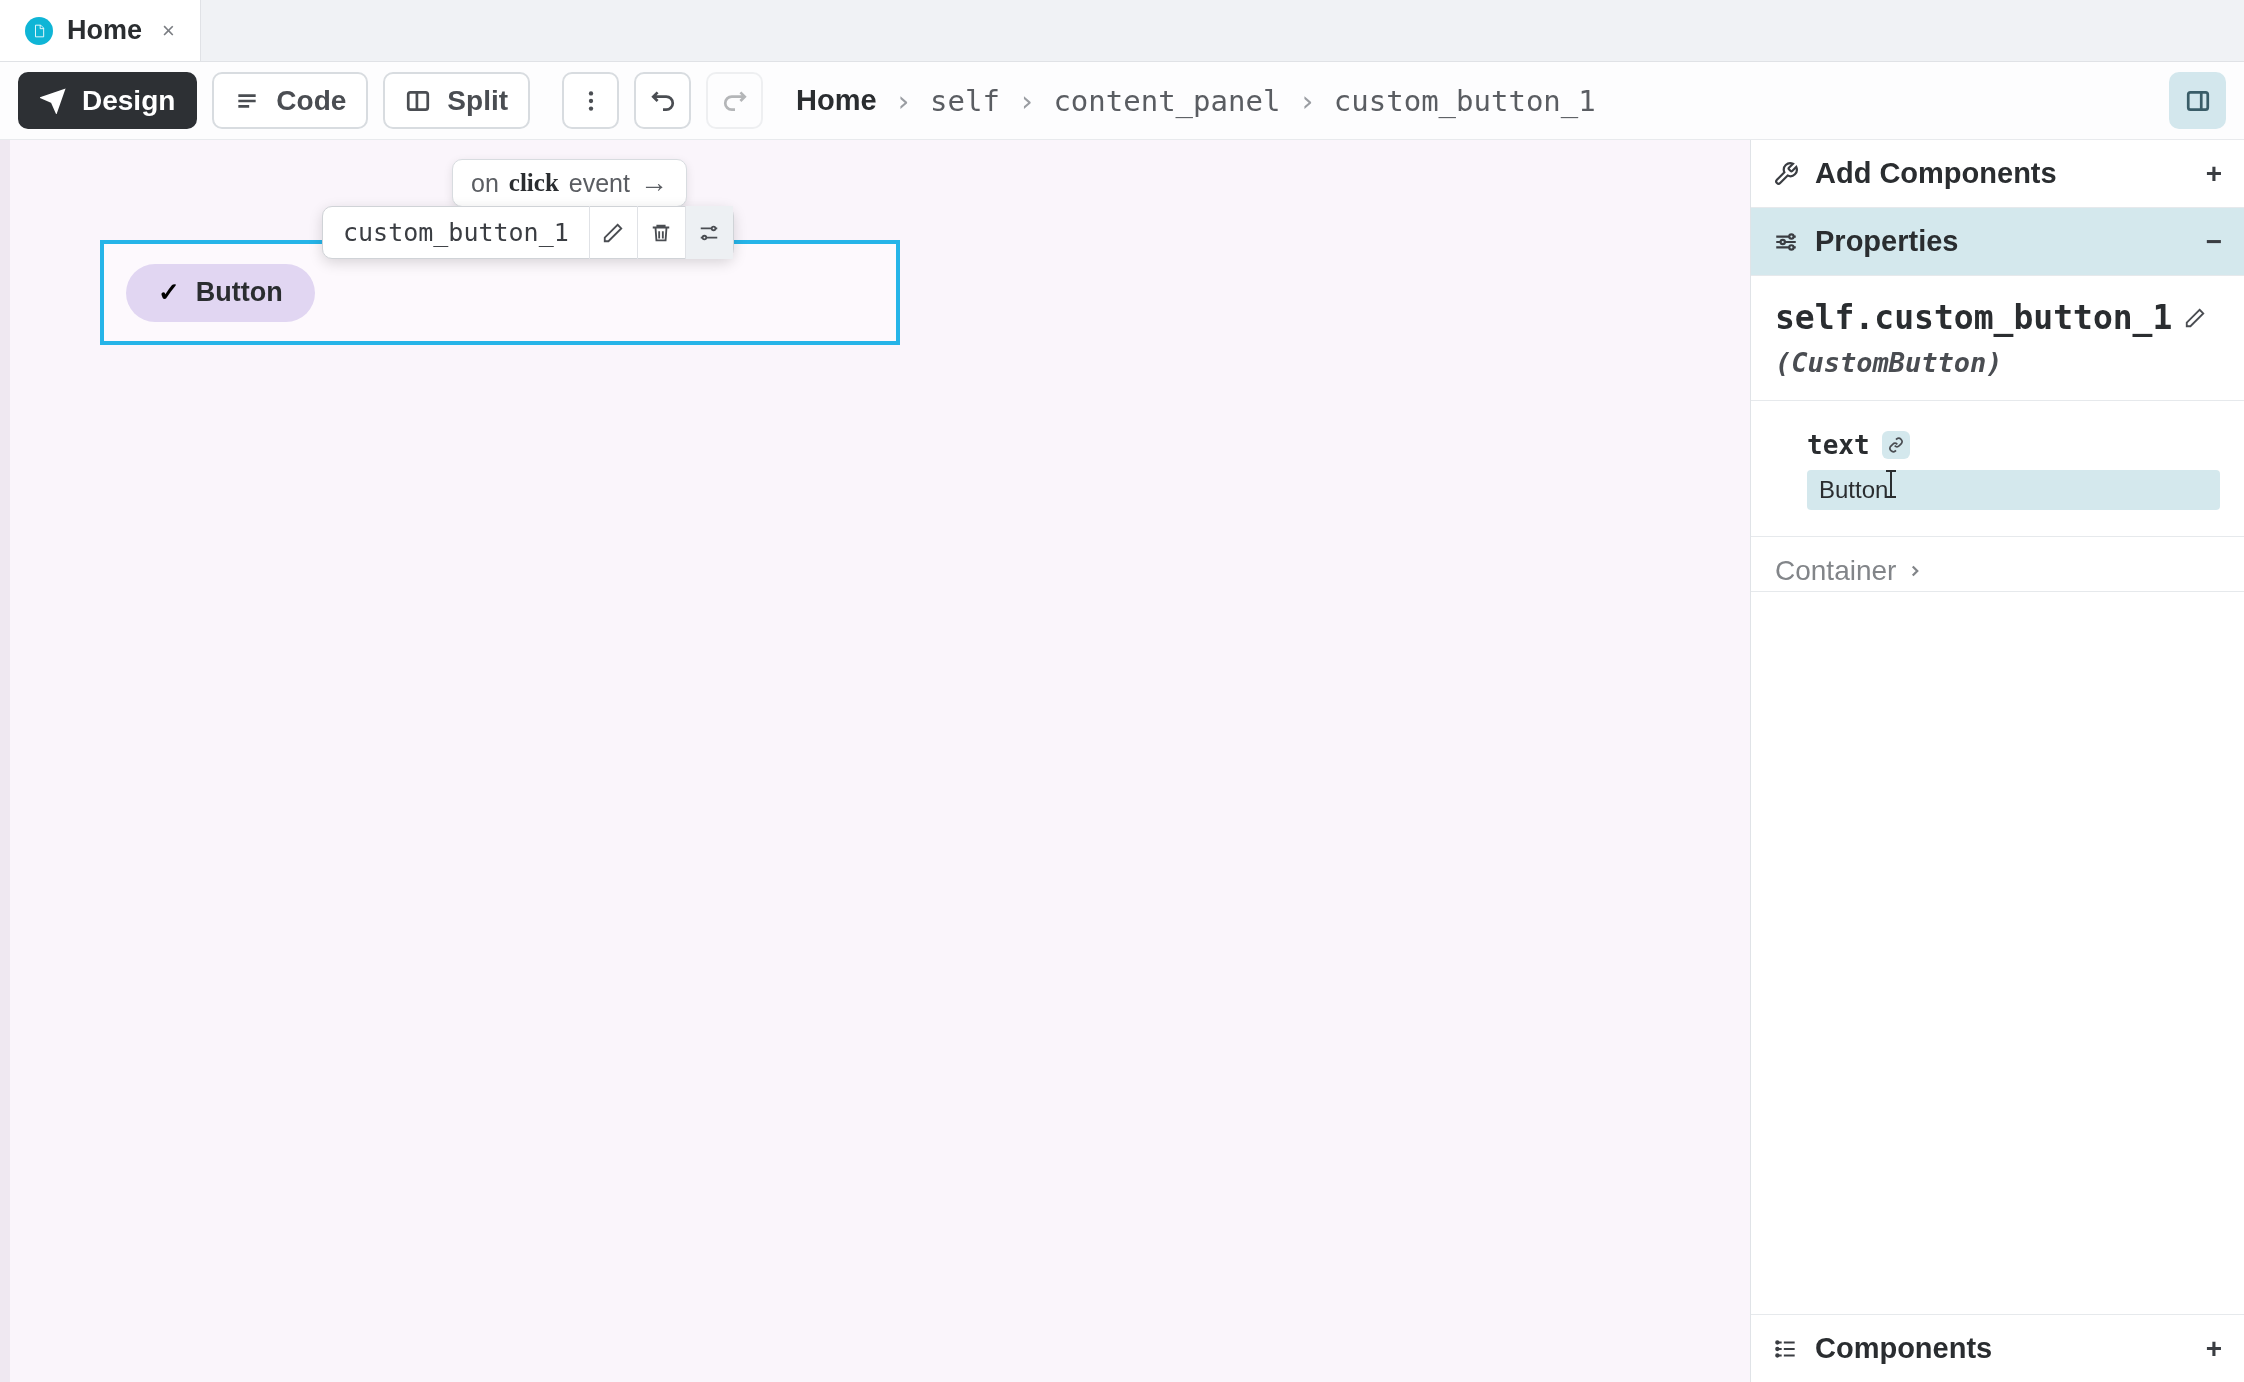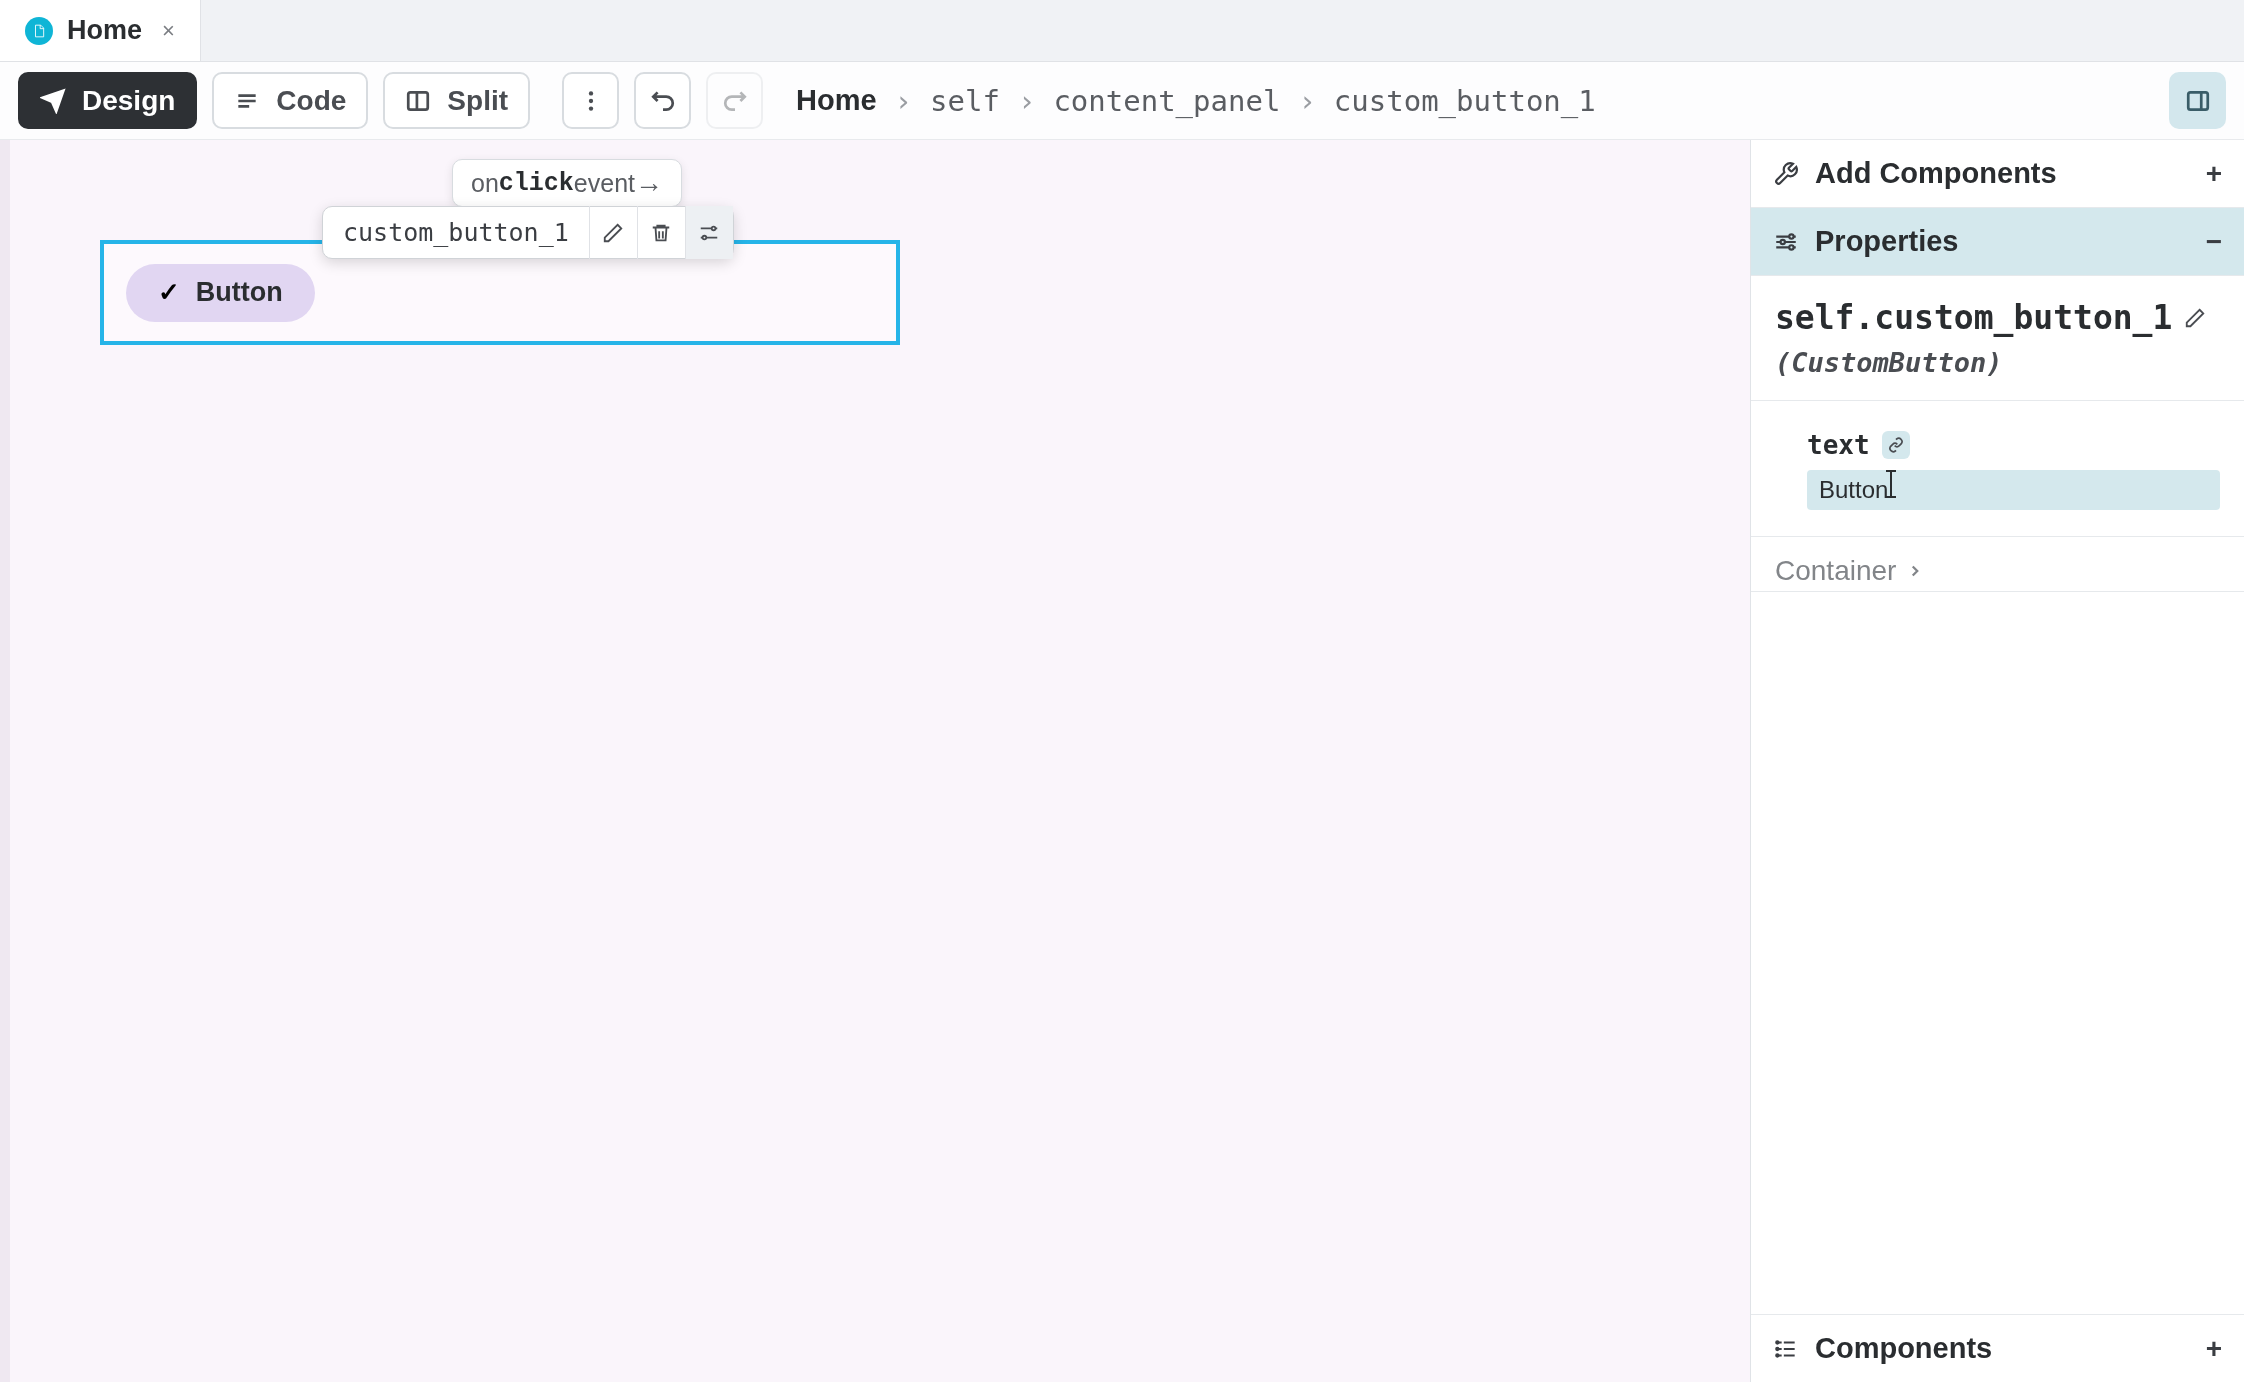--- a/index.html
+++ b/index.html
@@ -182,25 +182,26 @@
       top: 19px;
       left: 452px;
       background: #ffffff;
       border: 1px solid #d8dce0;
       border-radius: 10px;
       box-shadow: 0 3px 10px rgba(0,0,0,0.1);
       height: 48px;
       display: flex;
       align-items: center;
       padding: 0 18px;
+      gap: 10px;
       font-size: 25px;
       color: #5a5d62;
       z-index: 5;
     }
-    .event-hint .click { font-family: Liberation Mono, monospace; font-weight: 700; color: #2a2d30; }
+    .event-hint .click { font-family: Liberation Serif, serif; font-weight: 700; color: #2a2d30; }
     .event-hint .arrow { font-size: 28px; color: #5a5d62; }
     
     
     .right-panel {
       width: 494px;
       background: #ffffff;
       border-left: 1px solid #e0e3e7;
       display: flex;
       flex-direction: column;
       overflow: hidden;

